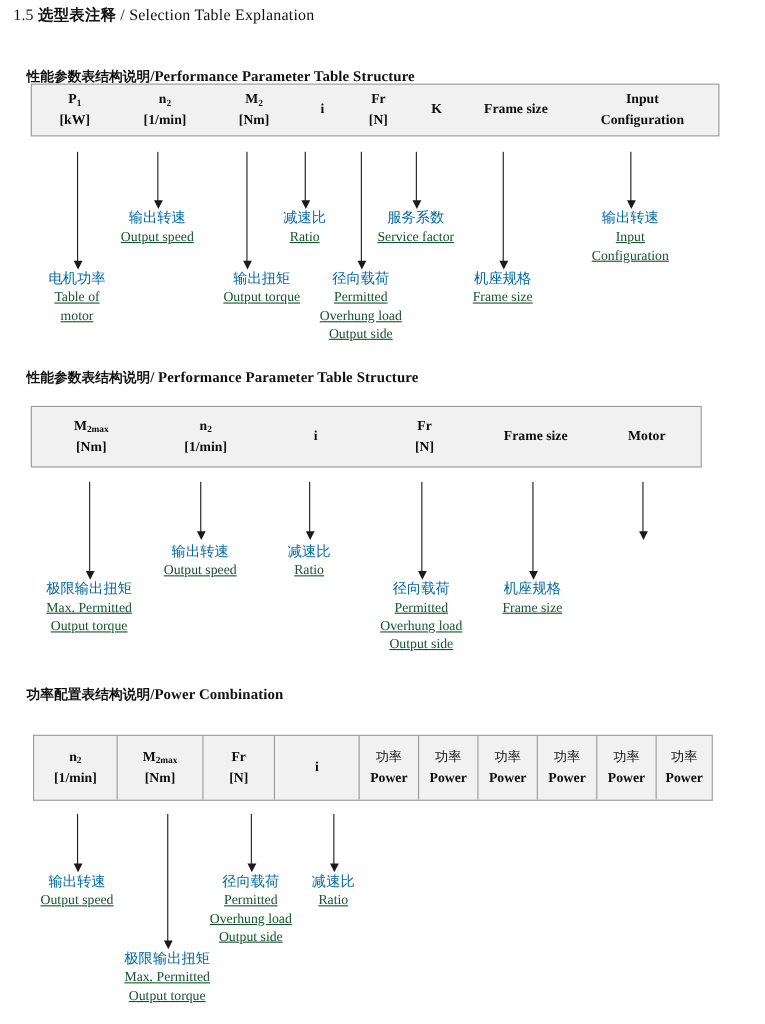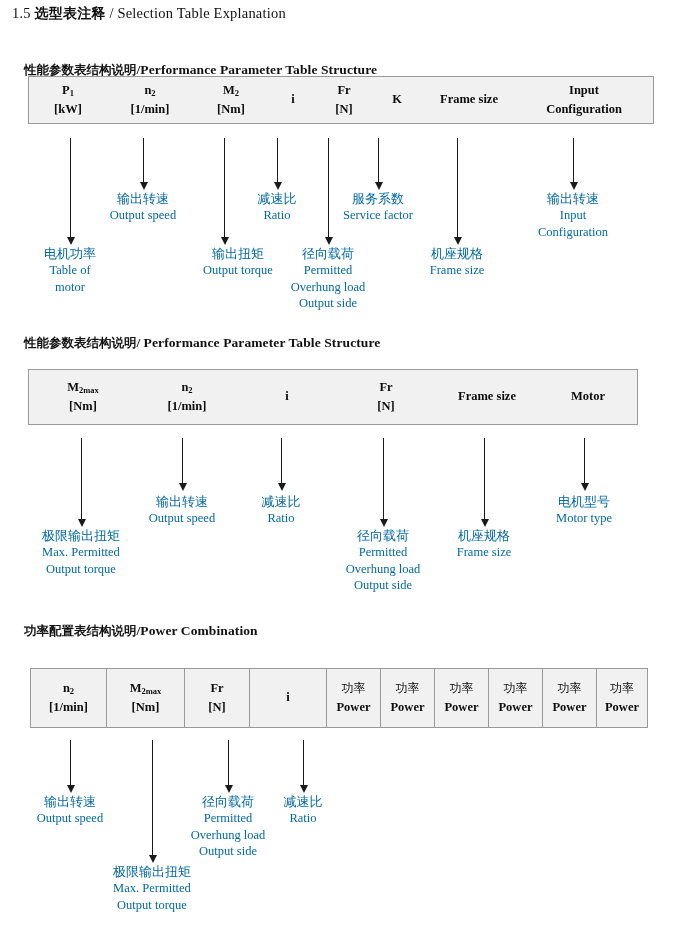--- a/index.html
+++ b/index.html
@@ -119,21 +119,22 @@
   .anno .cn {
     display: block;
     font-family: "DejaVu Sans", "Liberation Sans", sans-serif;
     font-size: 13px;
     color: #0369a1;
   }
   .anno .en {
     display: block;
     font-family: "Liberation Serif", "DejaVu Serif", serif;
     font-size: 12.5px;
-    color: #0369a1;
+    color: #14532d;
+    text-decoration: underline;
   }
 </style>
 </head>
 <body>
 
 <div class="page">
 
   <div class="doc-title">
     <span class="num">1.5</span>
     <span class="cn">选型表注释</span>
@@ -274,24 +275,20 @@
   <div class="anno" style="left:327px; top:527px; width:112px;">
     <span class="cn">径向载荷</span>
     <span class="en">Permitted</span>
     <span class="en">Overhung load</span>
     <span class="en">Output side</span>
   </div>
   <div class="anno" style="left:434px; top:527px; width:100px;">
     <span class="cn">机座规格</span>
     <span class="en">Frame size</span>
   </div>
-  <div class="anno" style="left:534px; top:493px; width:100px;">
-    <span class="cn">电机型号</span>
-    <span class="en">Motor type</span>
-  </div>
 
   <div class="section-title" style="top:623px;">
     <span class="cn">功率配置表结构说明</span><span class="en">/</span><span class="en">Power Combination</span>
   </div>
 
   <div class="tbl divided" style="left:30px; top:668px; width:618px; height:60px;">
     <div class="cell" style="width:75px;">
       <span class="l1"><span>n</span><sub>2</sub></span>
       <span class="l2 unit">[1/min]</span>
     </div>

